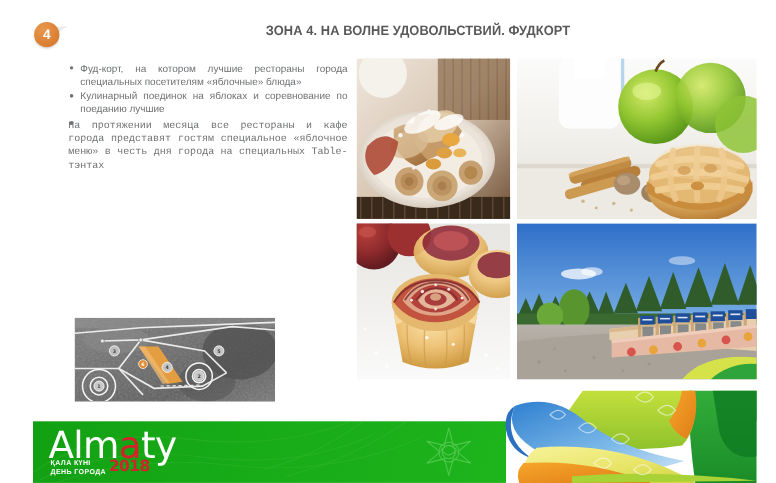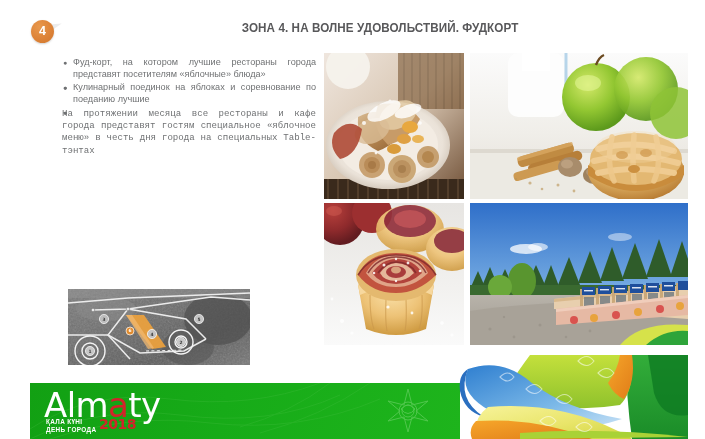--- a/index.html
+++ b/index.html
@@ -76,21 +76,21 @@
 
 <div class="slide">
 
   <div class="hdr">
     <div class="badge-tail"></div>
     <div class="badge">4</div>
     <div class="hdr-title">ЗОНА 4. НА ВОЛНЕ УДОВОЛЬСТВИЙ. ФУДКОРТ</div>
   </div>
 
   <div class="txt-col">
-    <span class="li"><span class="bullet">●</span><span>Фуд-корт, на котором лучшие рестораны города представят посетителям «яблочные» блюда»</span></span>
+    <span class="li"><span class="bullet">●</span><span>Фуд-корт, на котором лучшие рестораны города специальных посетителям «яблочные» блюда»</span></span>
     <span class="li"><span class="bullet">●</span></span>
     <span class="li"><span class="bullet">●</span><span>Кулинарный поединок на яблоках и соревнование по поеданию лучшие</span></span>
     <span class="li"><span class="bullet">●</span></span>
     <span class="li"><span class="bullet">●</span></span>
     <span class="para">На протяжении месяца все рестораны и кафе города представят гостям специальное «яблочное меню» в честь дня города на специальных Table-тэнтах</span>
   </div>
 
   <div class="map">
     <svg width="182" height="76" viewBox="0 0 182 76">
       <defs>

